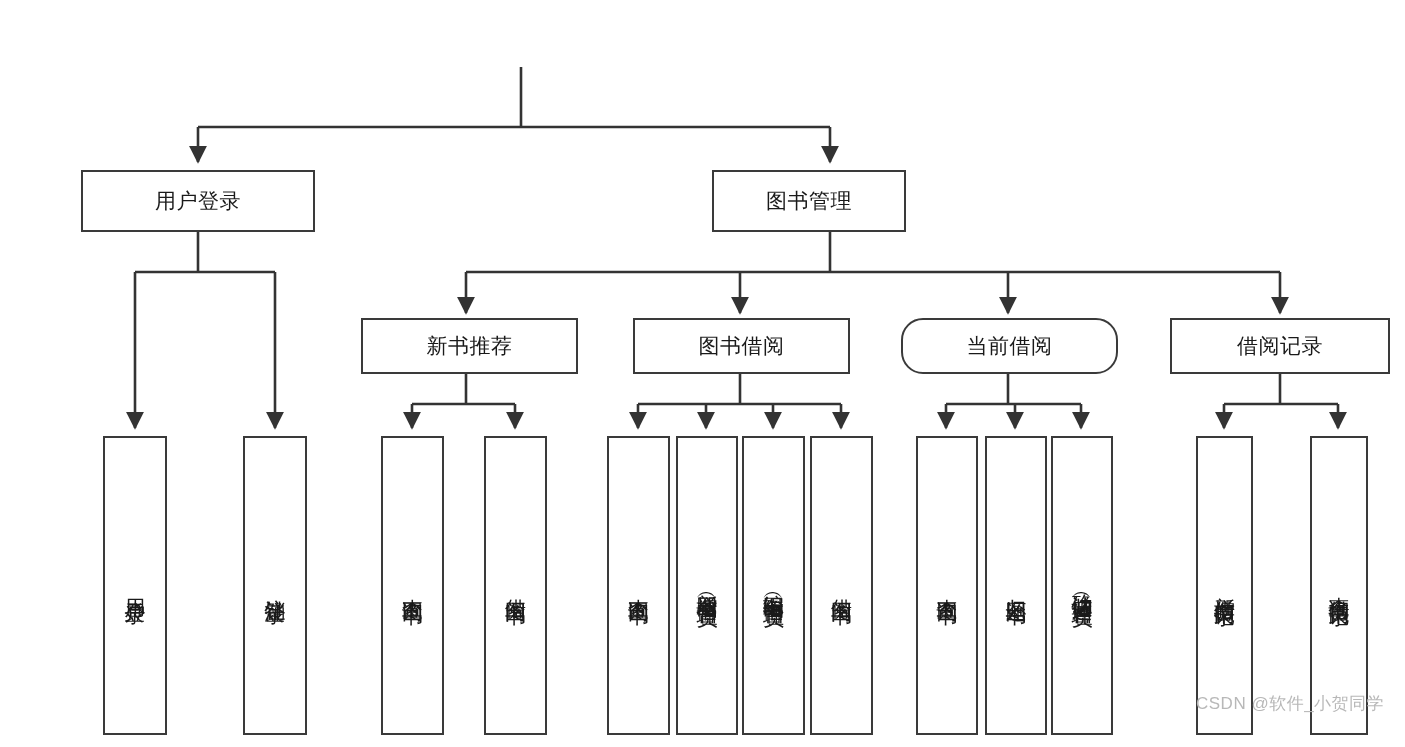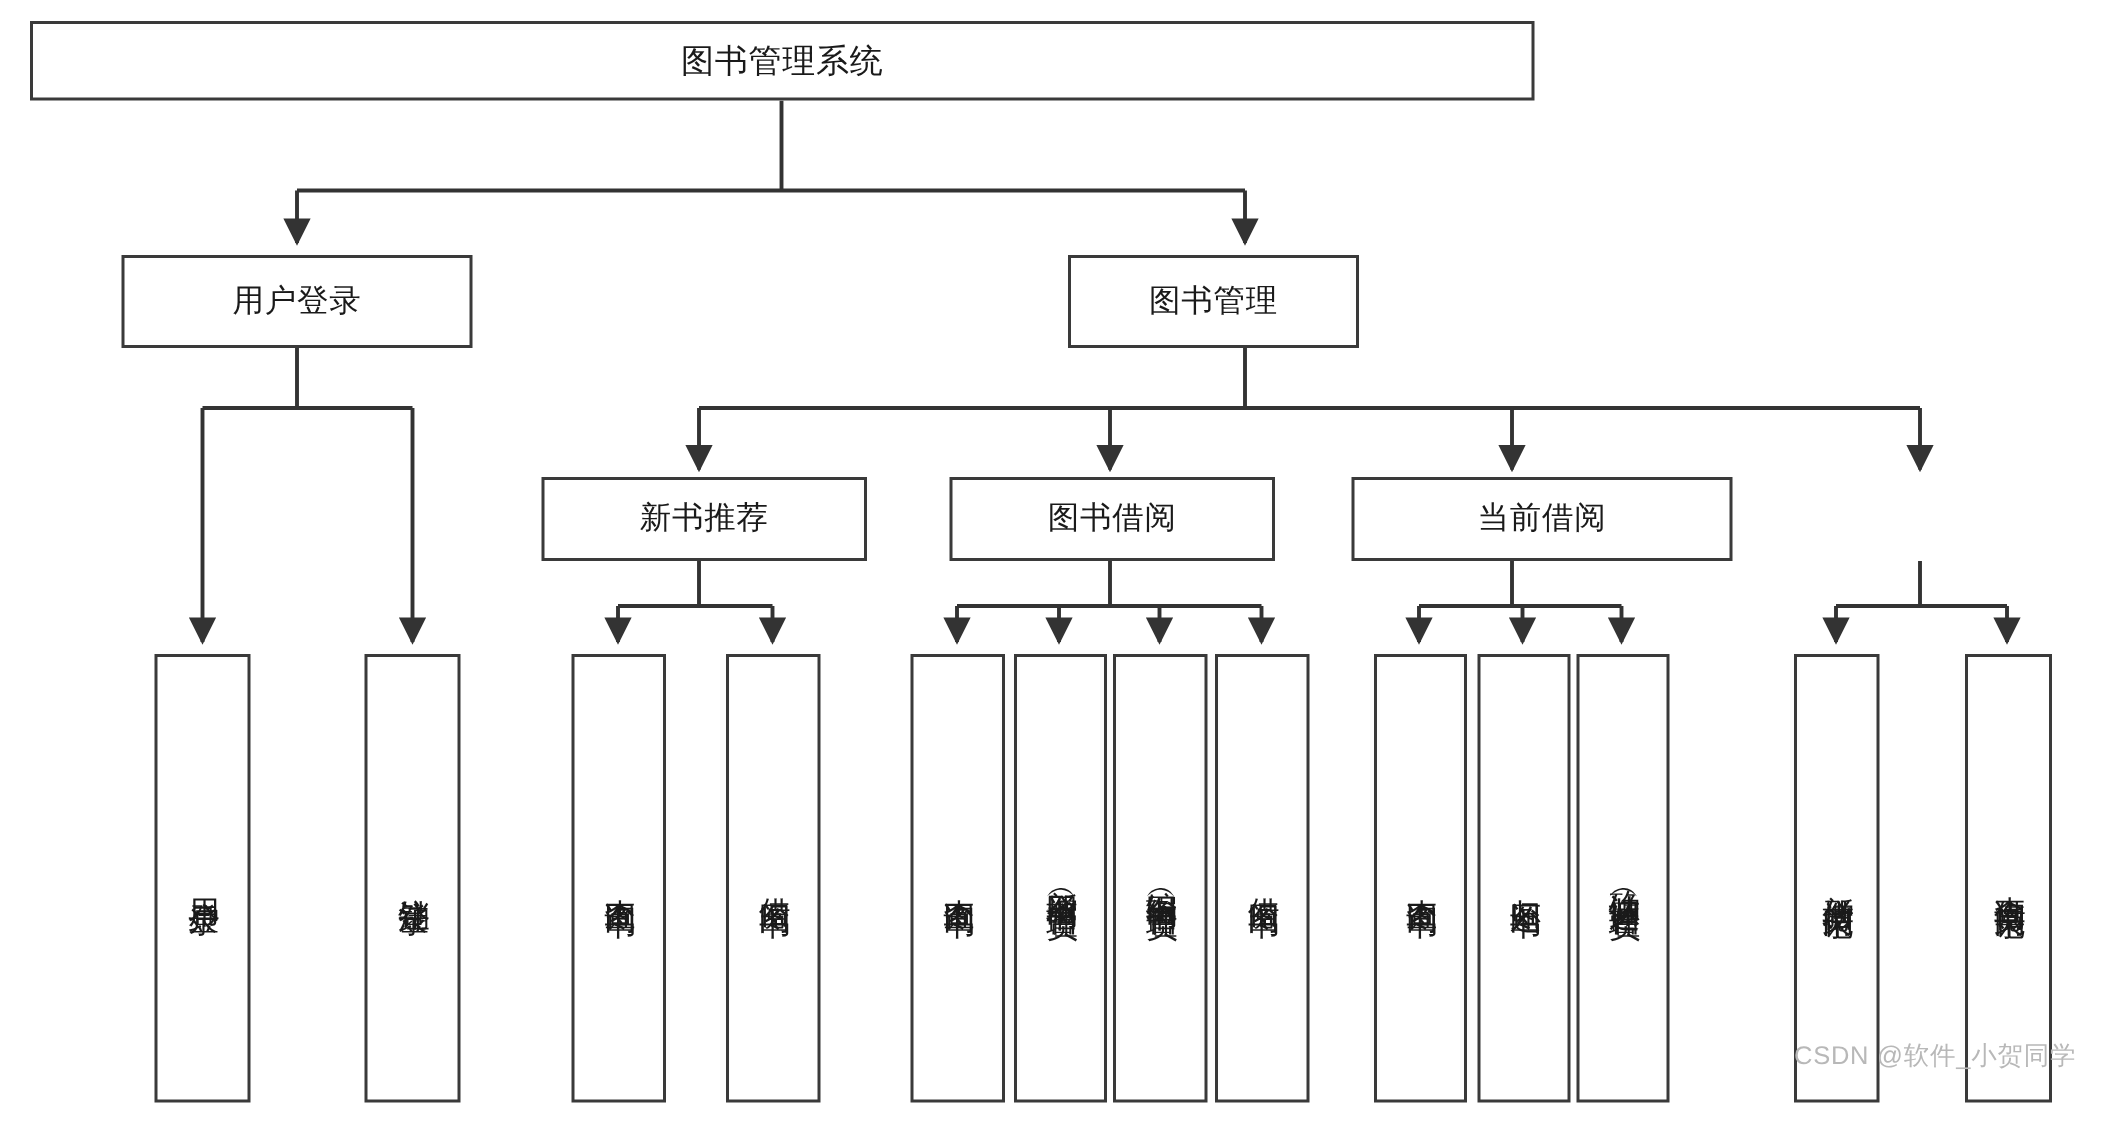--- a/index.html
+++ b/index.html
@@ -120,39 +120,39 @@
       <path d="M 1015 404 L 1015 428" marker-end="url(#arrow)"></path>
       <path d="M 1081 404 L 1081 428" marker-end="url(#arrow)"></path>
 
       <path d="M 1280 374 L 1280 404"></path>
       <path d="M 1224 404 L 1338 404"></path>
       <path d="M 1224 404 L 1224 428" marker-end="url(#arrow)"></path>
       <path d="M 1338 404 L 1338 428" marker-end="url(#arrow)"></path>
     </g>
   </svg>
 
-  <div class="node horiz root" style="left:20px; top:14px; width:1003px; height:53px;">
-    <span class="label">图书管理系统</span>
-  </div>
 
   <div class="node horiz" style="left:81px; top:170px; width:234px; height:62px;">
     <span class="label">用户登录</span>
   </div>
   <div class="node horiz" style="left:712px; top:170px; width:194px; height:62px;">
     <span class="label">图书管理</span>
   </div>
 
   <div class="node horiz" style="left:361px; top:318px; width:217px; height:56px;">
     <span class="label">新书推荐</span>
   </div>
   <div class="node horiz" style="left:633px; top:318px; width:217px; height:56px;">
     <span class="label">图书借阅</span>
   </div>
-  <div class="node horiz" style="left:901px; top:318px; width:254px; height:56px;">
+  <div class="node horiz" style="left:901px; top:318px; width:217px; height:56px;border-radius:22px;">
     <span class="label">当前借阅</span>
+  </div>
+  <div class="node horiz" style="left:1170px; top:318px; width:220px; height:56px;">
+    <span class="label">借阅记录</span>
   </div>
 
   <div class="node vert" style="left:103px; top:436px; width:64px; height:299px;">
     <span class="label">用户登录</span>
   </div>
   <div class="node vert" style="left:243px; top:436px; width:64px; height:299px;">
     <span class="label">注销登录</span>
   </div>
 
   <div class="node vert" style="left:381px; top:436px; width:63px; height:299px;">

